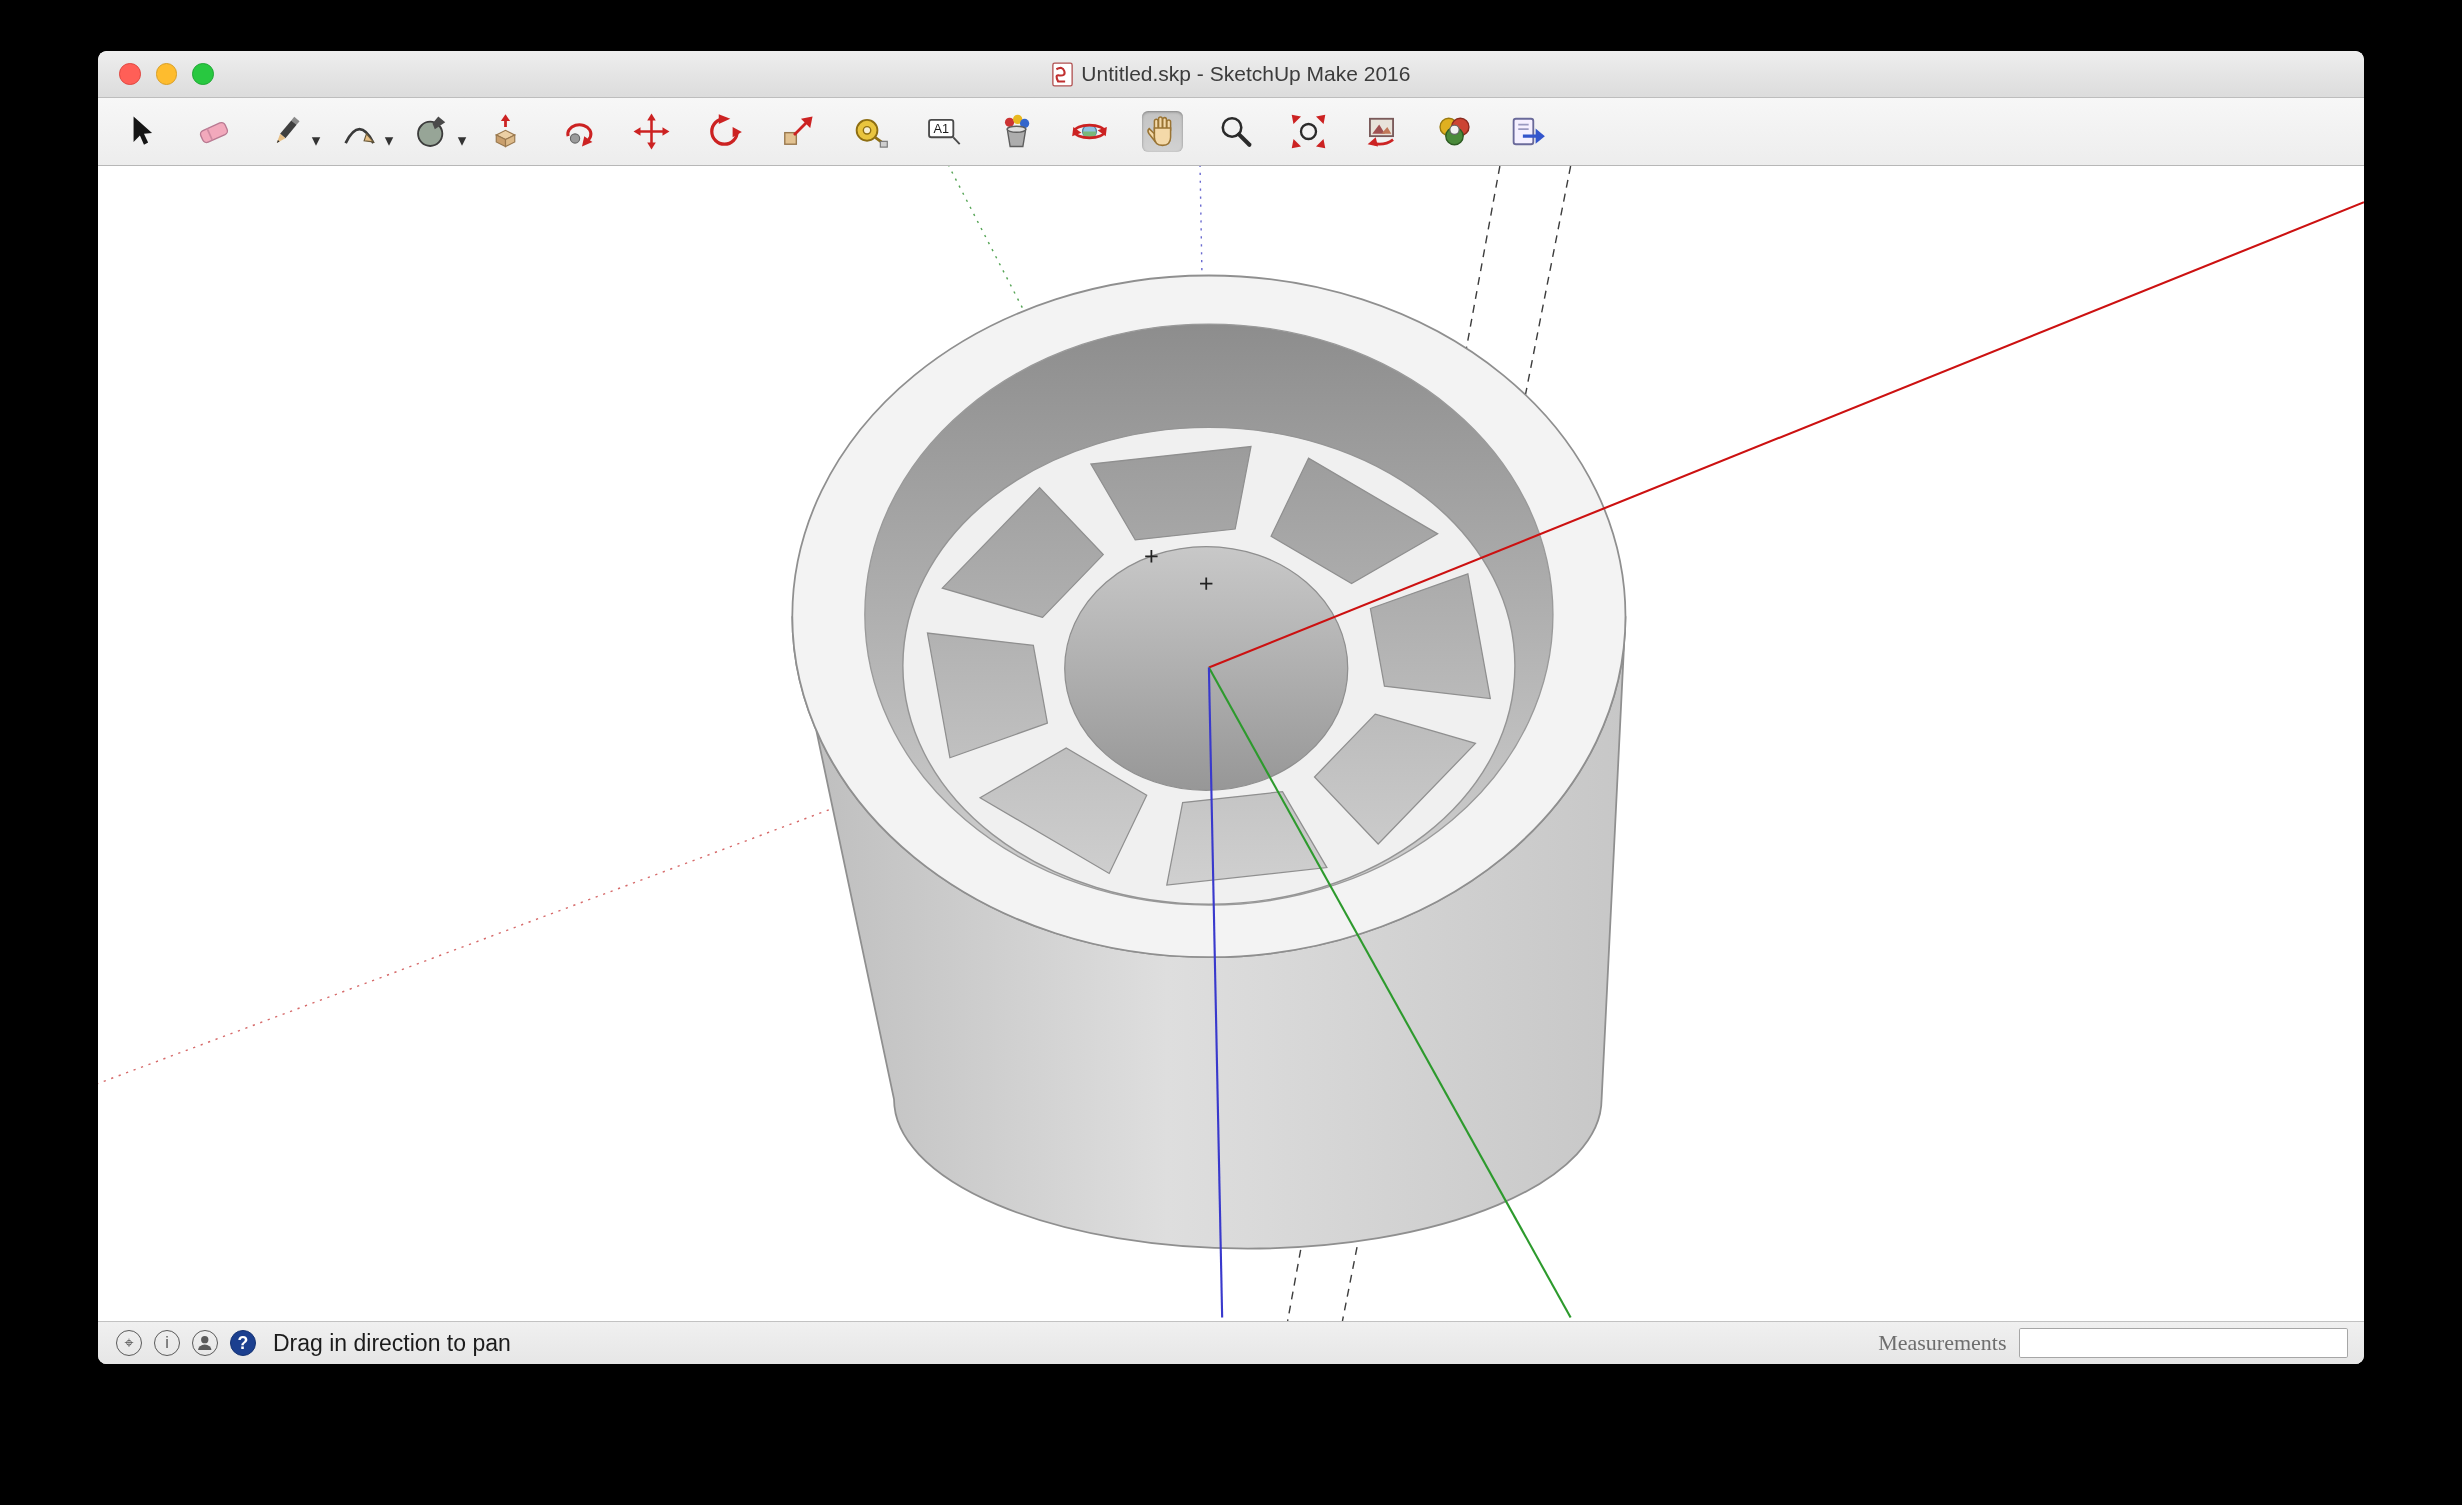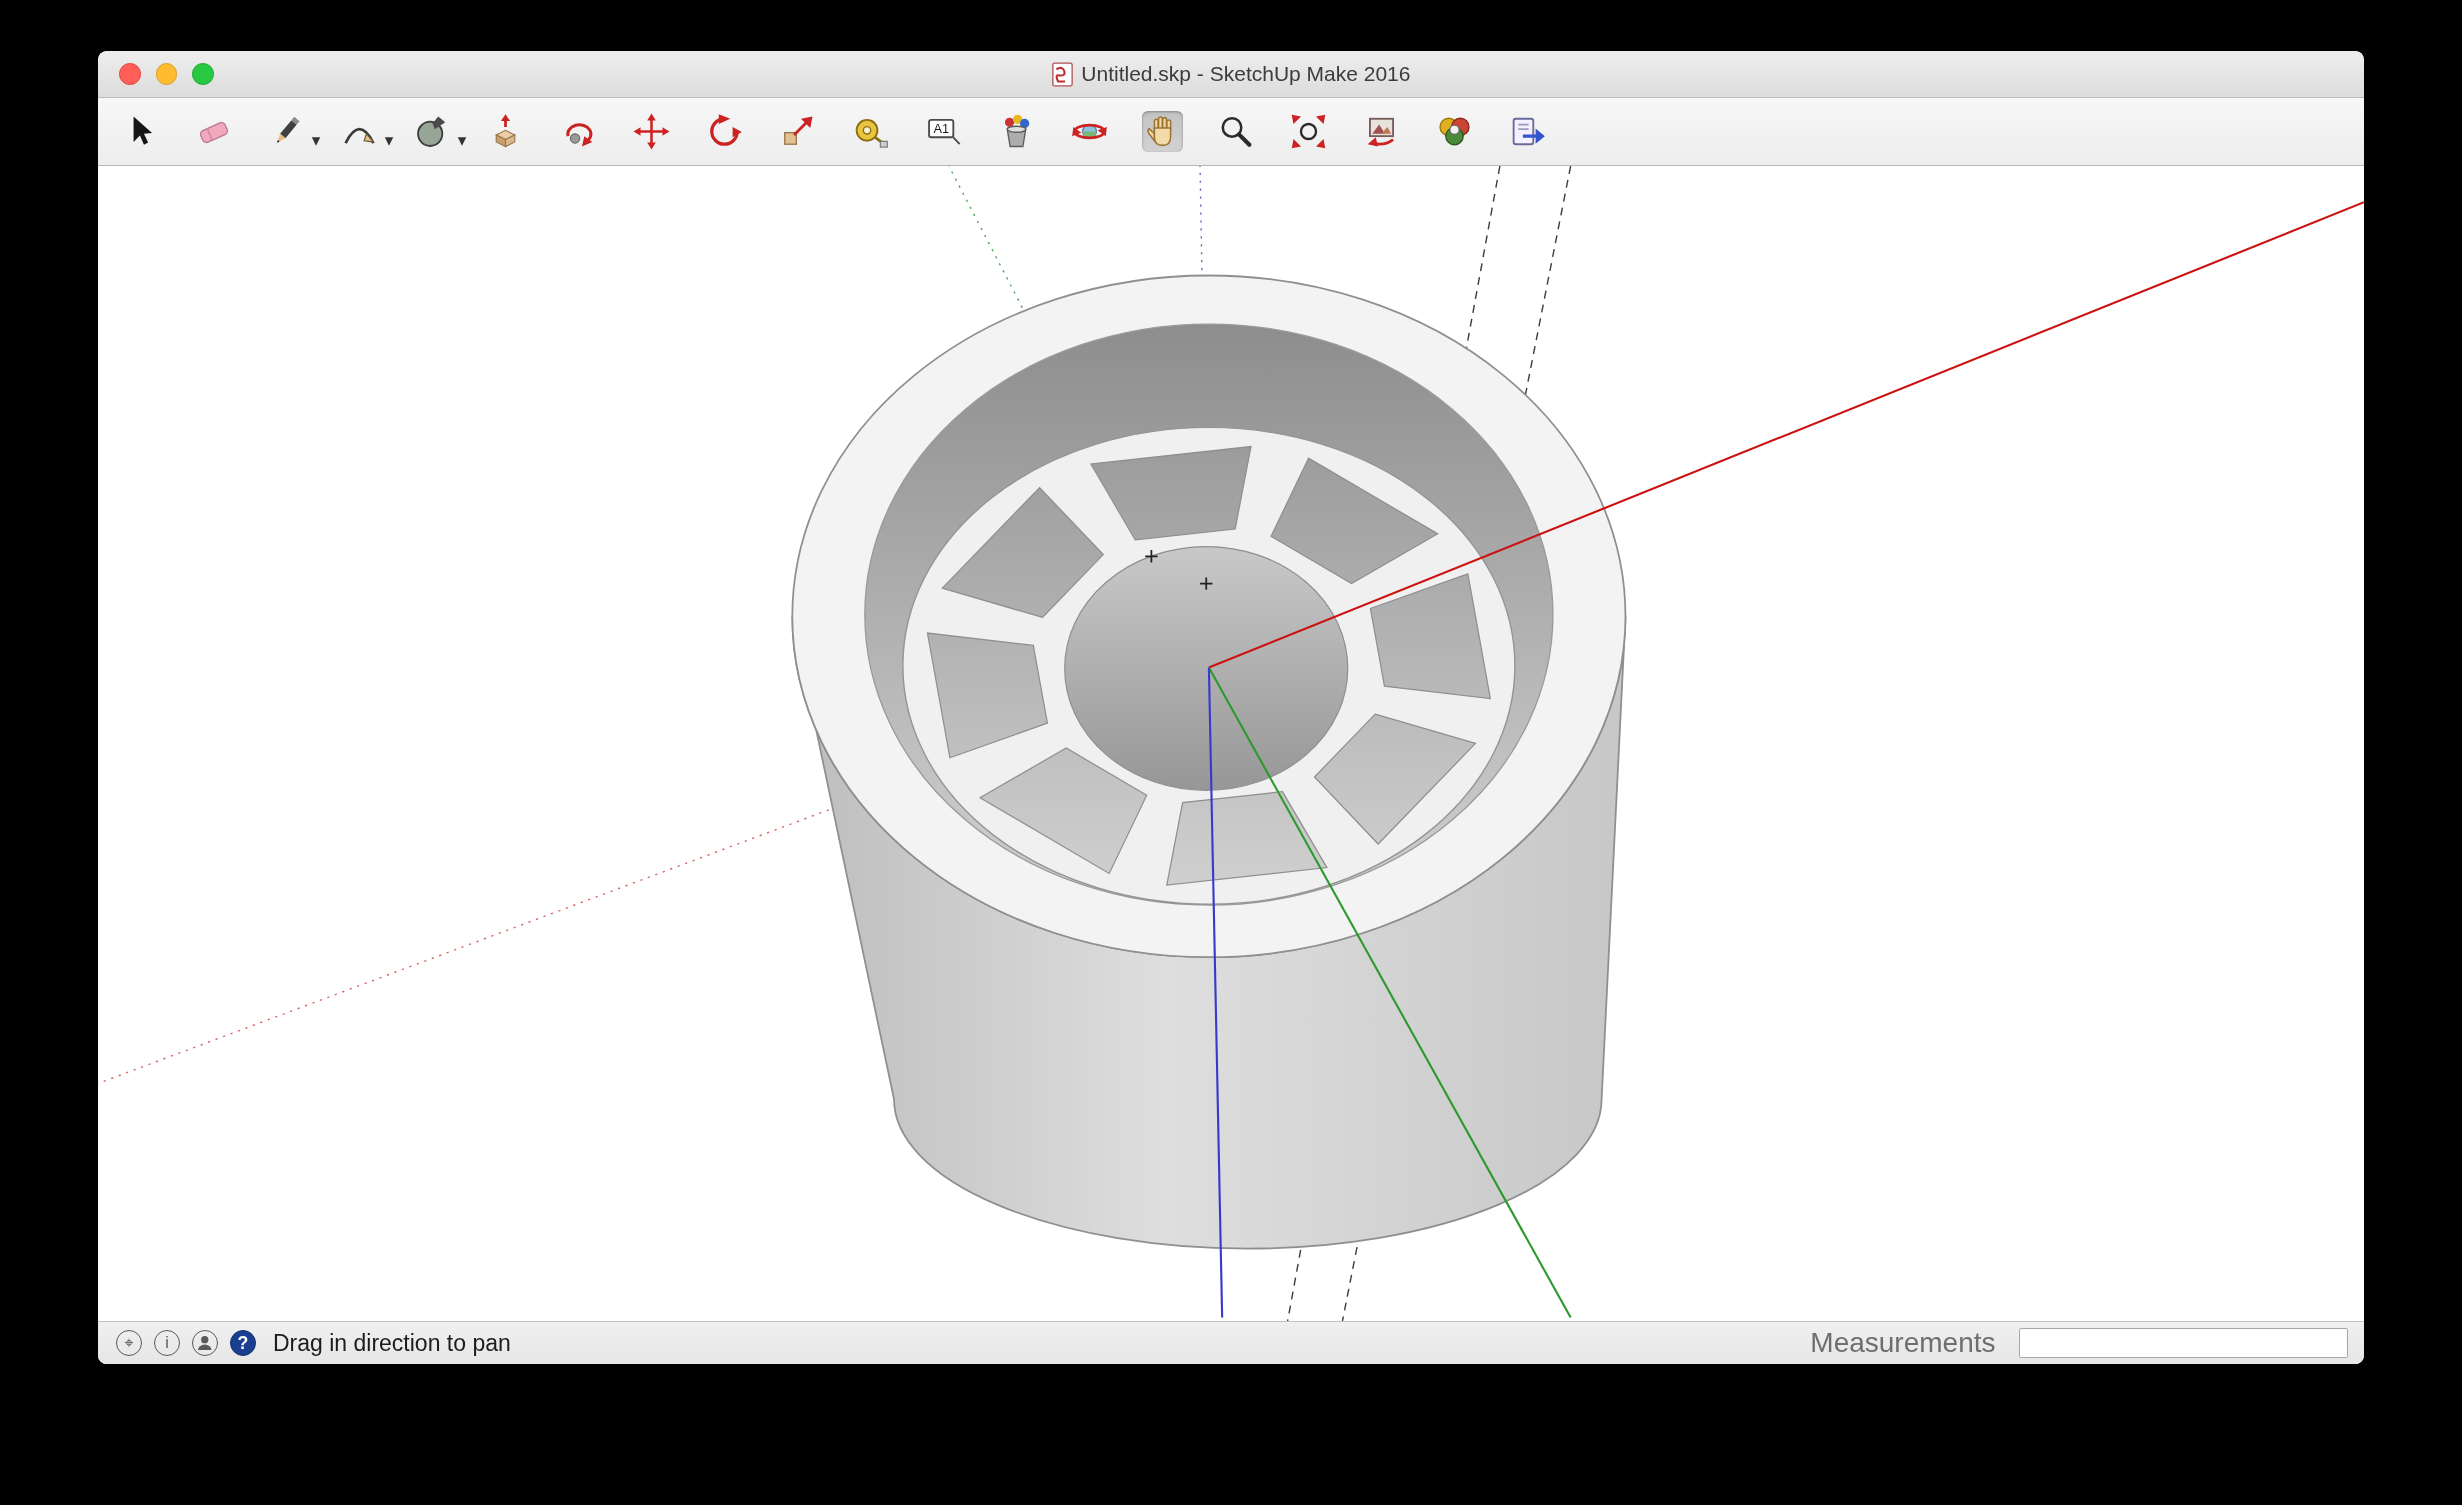--- a/index.html
+++ b/index.html
@@ -44,21 +44,21 @@
     height:42px;flex:0 0 42px;background:linear-gradient(#f0f0f0,#e6e6e6);
     border-top:0.9px solid #c2c2c2;display:flex;align-items:center;
     padding:0 16px 0 17.7px;gap:11.5px;font-size:23px;color:#1c1c1c;
   }
   .sicon{width:26.5px;height:26.5px;border:1.8px solid #5a5a5a;border-radius:50%;
     display:flex;align-items:center;justify-content:center;font-size:16px;color:#5a5a5a;flex:0 0 26.5px;box-sizing:border-box;}
   .sicon.help{background:#1b3f8f;border-color:#143272;color:#fff;font-weight:bold;font-size:17.7px;}
   .sicon svg{width:19.5px;height:19.5px;}
   .status-msg{margin-left:5.3px;}
   .spacer{flex:1 1 auto;}
-  .meas-label{color:#6e6e6e;font-size:28px;margin-right:12px;}
+  .meas-label{color:#6e6e6e;font-size:22px;margin-right:1px;font-family:Liberation Serif, serif;}
   .meas-input{
     width:329px;height:30px;border:0.9px solid #a6a6a6;background:#fff;border-radius:1.8px;
     font-size:21px;font-family:"Liberation Sans", sans-serif;padding:0 7px;box-sizing:border-box;
   }
 </style>
 </head>
 <body>
 
 <div class="window">
 

